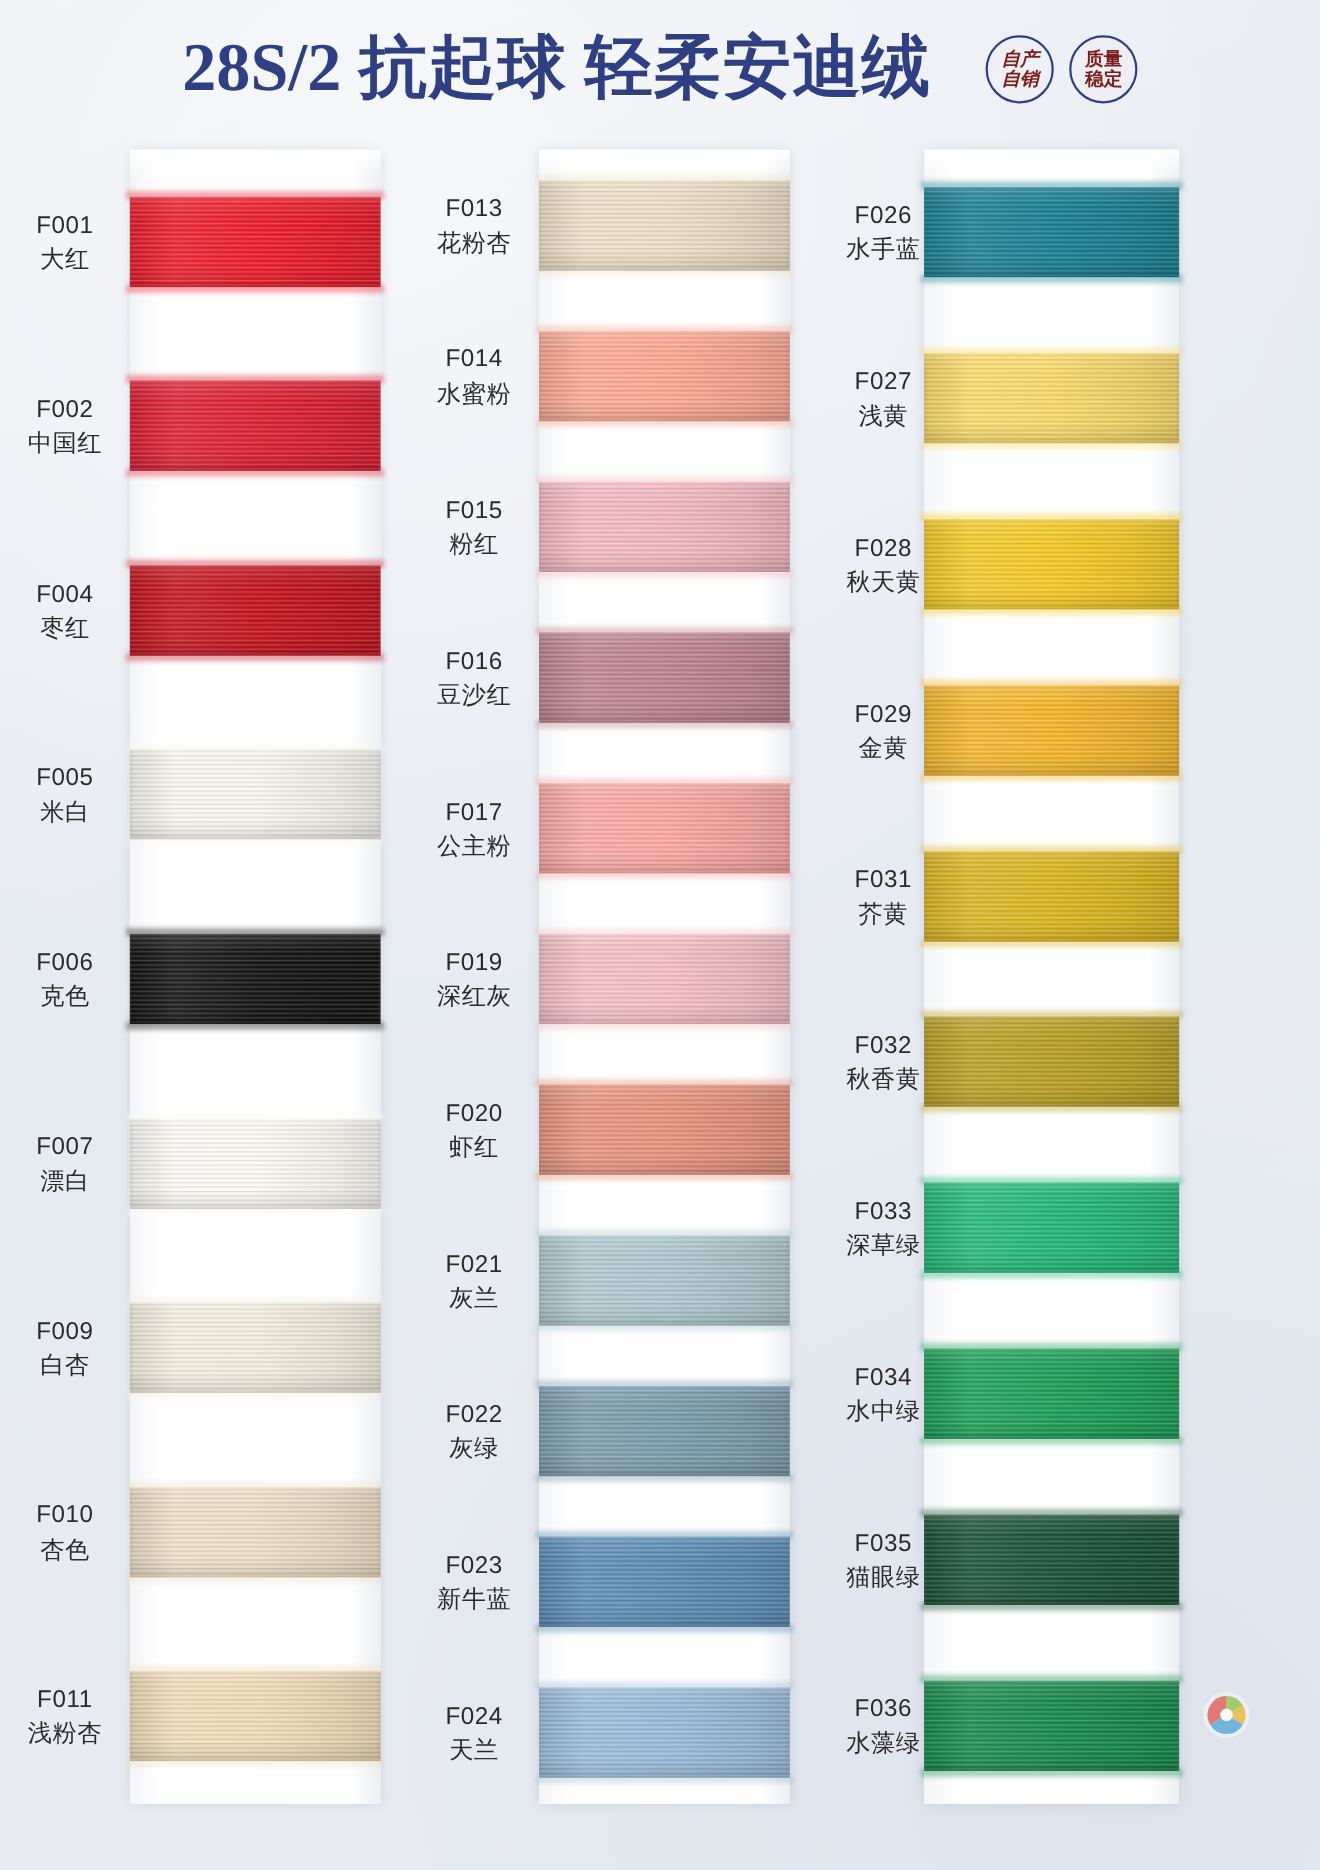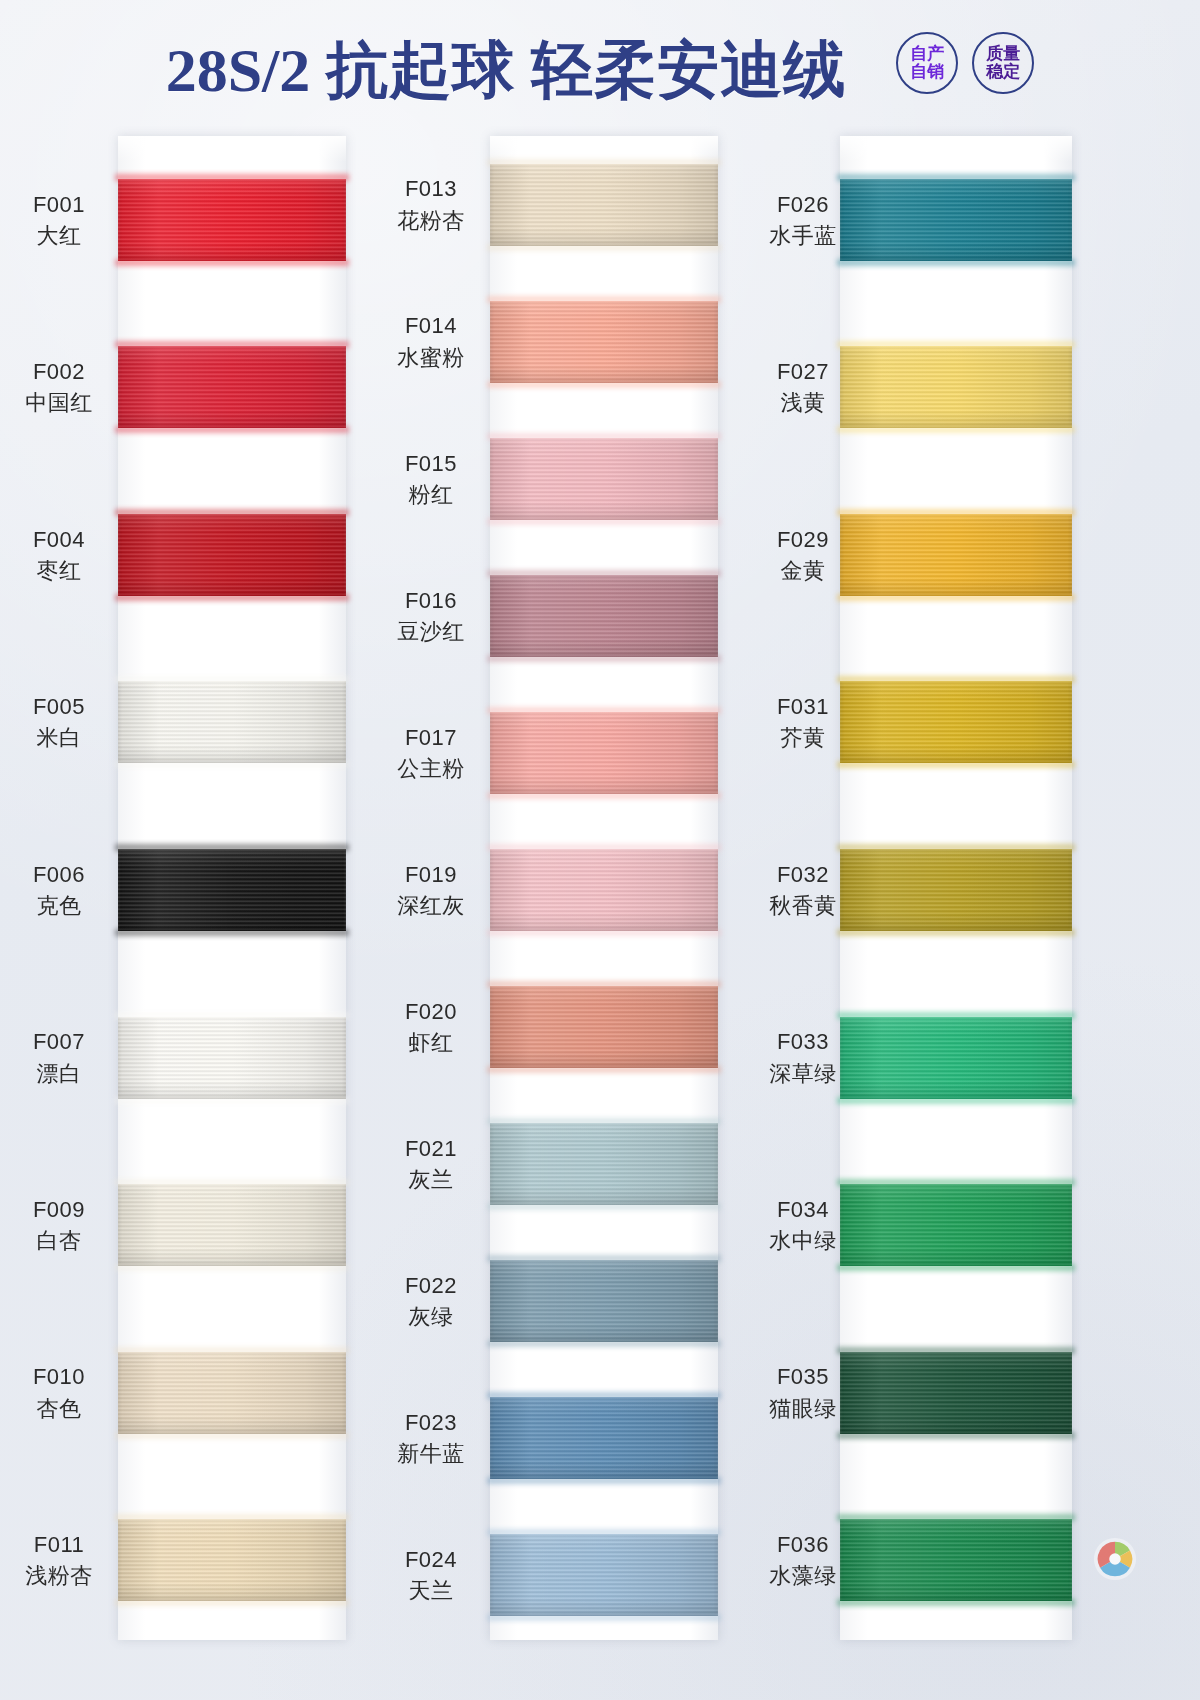--- a/index.html
+++ b/index.html
@@ -22,24 +22,23 @@
       radial-gradient(ellipse 100% 60% at 85% 95%, rgba(200,208,222,.35), rgba(255,255,255,0) 65%);
     pointer-events: none;
   }
 
   
   .header {
     position: absolute;
     top: 0; left: 0; right: 0;
     height: 122px;
     display: flex;
-    align-items: flex-start;
+    align-items: center;
     justify-content: center;
     gap: 50px;
-    margin-top: 28px;
   }
 
   .title {
     font-family: "Liberation Serif", serif;
     font-size: 62px;
     font-weight: bold;
     color: #2f3f86;
     letter-spacing: 1px;
     white-space: nowrap;
     text-shadow: 0 1px 0 rgba(255,255,255,.7);
@@ -192,25 +191,25 @@
 <body>
 
 <div class="paper-sheen"></div>
 
 <div class="header">
   <div class="title" style="color: rgb(47, 63, 134);">
     <span class="code">28S/2</span><span class="sep"></span><span>抗起球</span><span class="sep"></span><span>轻柔安迪绒</span>
   </div>
 
   <div class="badges">
-    <div class="badge" style="border-color: rgb(47, 63, 134); color: #6d28d9;">
+    <div class="badge" style="border-color: rgb(47, 63, 134); color: #7f1d1d; font-style: italic;">
       <span>自产</span>
       <span>自销</span>
     </div>
-    <div class="badge" style="border-color: rgb(47, 63, 134); color: #4c1d95;">
+    <div class="badge" style="border-color: rgb(47, 63, 134); color: #7f1d1d;">
       <span>质量</span>
       <span>稳定</span>
     </div>
   </div>
 </div>
 
 <div class="columns">
 
   <div class="column col-1">
     <div class="strip"></div>
@@ -416,20 +415,29 @@
             <div class="band" style="--c: #1a7f92;"></div>
           </div>
       </div>
       <div class="row">
         <div class="label">
           <span class="code">F027</span>
           <span class="name">浅黄</span>
         </div>
         <div class="swatch">
             <div class="band" style="--c: #f8da6a;"></div>
+          </div>
+      </div>
+      <div class="row">
+        <div class="label">
+          <span class="code">F028</span>
+          <span class="name">秋天黄</span>
+        </div>
+        <div class="swatch">
+            <div class="band" style="--c: #f4c927;"></div>
           </div>
       </div>
       <div class="row">
         <div class="label">
           <span class="code">F029</span>
           <span class="name">金黄</span>
         </div>
         <div class="swatch">
             <div class="band" style="--c: #f3b62b;"></div>
           </div>

